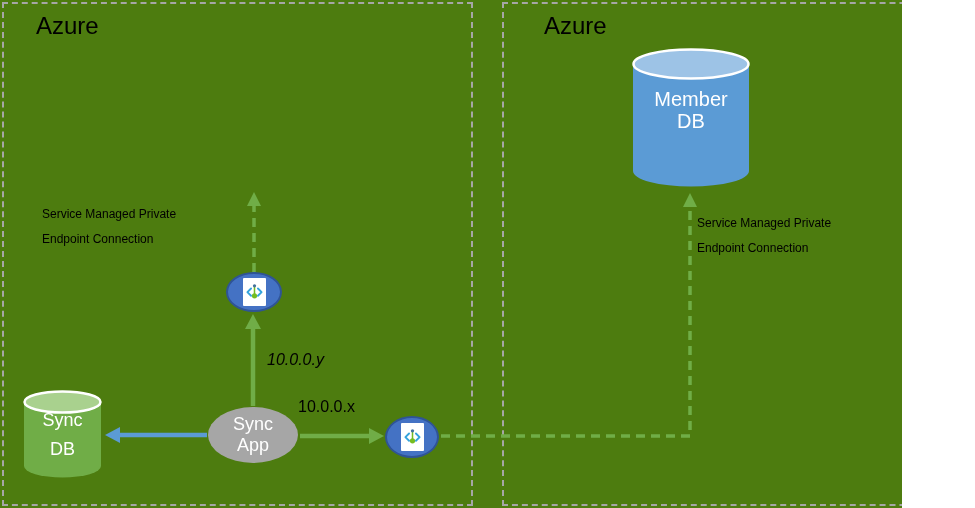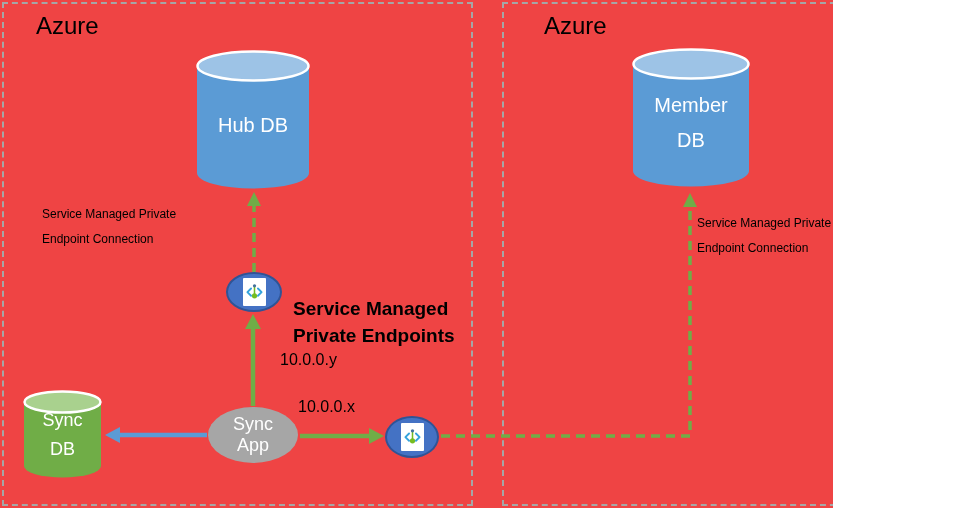--- a/index.html
+++ b/index.html
@@ -1,16 +1,16 @@
 <!DOCTYPE html>
 <html style="--blue-body: #5B9BD5; --blue-top: #9DC3E6; --green-body: #70AD47; --green-top: #A9D18E; --gray-node: #A6A6A6; --endpoint-fill: #4472C4; --endpoint-border: #2F5496; --arrow-green: #70AD47; --arrow-blue: #5B9BD5; --box-border: #A6A6A6; --icon-chevron: #35A3DC; --icon-pin: #76BC21; --icon-dot: #41719C; --text: #000000;"><head>
 <meta charset="utf-8">
 <style>
   html,body { margin:0; padding:0; background:#fff; font-family:"Liberation Sans", sans-serif; }
-  .canvas { position:relative; width:833px; height:508px; background:#ef4444; overflow:hidden; }
+  .canvas { position:relative; width:902px; height:508px; background:#4d7c0f; overflow:hidden; }
 
   .azure-box { position:absolute; border:2px dashed var(--box-border); background:transparent; }
   .azure-box.left  { left:2px;  top:2px; width:467px; height:500px; }
   .azure-box.right { left:502px; top:2px; width:469px; height:500px; }
   .azure-label { position:absolute; font-size:24px; color:var(--text); white-space:pre-line; }
   .azure-label.left  { left:32px; top:8px; }
   .azure-label.right { left:40px; top:8px; }
 
   .connectors { position:absolute; left:0; top:0; width:975px; height:508px; pointer-events:none; }
   .dashed-green { stroke:var(--arrow-green); stroke-width:3.5; stroke-dasharray:9 6; fill:none; }
@@ -20,21 +20,21 @@
   .head-blue  { fill:var(--arrow-blue);  stroke:none; }
 
   .cylinder { position:absolute; }
   .cyl-body-blue  { fill:var(--blue-body); }
   .cyl-top-blue   { fill:var(--blue-top);  stroke:#ffffff; stroke-width:2.5; }
   .cyl-body-green { fill:var(--green-body); }
   .cyl-top-green  { fill:var(--green-top); stroke:#ffffff; stroke-width:2.5; }
   .cyl-label { position:absolute; left:0; width:100%; text-align:center; color:#fff;
                white-space:pre-line; }
   .cyl-label.hub    { top:62px; font-size:20px; line-height:26px; }
-  .cyl-label.member { top:40px; font-size:20px; line-height:35px; }
+  .cyl-label.member { top:40px; font-size:20px; line-height:22px; }
   .cyl-label.syncdb { top:16px; font-size:18px; line-height:29px; }
 
   .app-ellipse { position:absolute; left:208px; top:407px; width:90px; height:56px;
                  border-radius:50%; background:var(--gray-node);
                  display:flex; align-items:center; justify-content:center; }
   .app-label { color:#fff; font-size:18px; line-height:21px; text-align:center; white-space:pre-line; }
 
   .pe-ellipse { position:absolute; box-sizing:border-box; border-radius:50%;
                 background:var(--endpoint-fill); border:2.5px solid var(--endpoint-border);
                 display:flex; align-items:center; justify-content:center; }
@@ -45,21 +45,21 @@
   .pin-line { stroke:var(--icon-pin); stroke-width:1.6; }
   .pin-dot  { fill:var(--icon-pin); }
   .pin-dot-top { fill:var(--icon-dot); }
 
   .txt { position:absolute; color:var(--text); white-space:pre-line; }
   .connection-label { font-size:12px; line-height:25px; }
   .connection-label.left  { left:42px;  top:202px; }
   .connection-label.right { left:697px; top:211px; }
   .pe-title { left:293px; top:295px; font-size:19px; line-height:27px; font-weight:bold; }
   .ip-label { font-size:16px; }
-  .ip-label.y { left:280px; top:351px; }
+  .ip-label.y { left:267px; top:351px;font-style:italic; }
   .ip-label.x { left:298px; top:398px; }
 </style>
 </head>
 <body>
 
 <div class="canvas">
 
   <div class="azure-box left">
     <div class="azure-label left">Azure</div>
   </div>
@@ -83,27 +83,20 @@
     <g>
       <line class="solid-blue" x1="207" y1="435" x2="119" y2="435"></line>
       <polygon class="head-blue" points="105,435 120,427 120,443"></polygon>
     </g>
     <g>
       <line class="solid-green" x1="300" y1="436" x2="371" y2="436"></line>
       <polygon class="head-green" points="384,436 369,428 369,444"></polygon>
     </g>
   </svg>
 
-  <div class="cylinder" style="left:196px; top:50px; width:114px; height:141px;">
-    <svg width="114" height="141" viewBox="0 0 114 141">
-      <path class="cyl-body-blue" d="M1,16 V123 a56,15.5 0 0 0 112,0 V16 z"></path>
-      <ellipse class="cyl-top-blue" cx="57" cy="16" rx="55.5" ry="14.5"></ellipse>
-    </svg>
-    <div class="cyl-label hub">Hub DB</div>
-  </div>
 
   <div class="cylinder" style="left:632px; top:48px; width:118px; height:141px;">
     <svg width="118" height="141" viewBox="0 0 118 141">
       <path class="cyl-body-blue" d="M1,16 V123 a58,15.5 0 0 0 116,0 V16 z"></path>
       <ellipse class="cyl-top-blue" cx="59" cy="16" rx="57.5" ry="14.5"></ellipse>
     </svg>
     <div class="cyl-label member">Member
 DB</div>
   </div>
 
@@ -140,18 +133,16 @@
       <line class="pin-line" x1="12" y1="8.5" x2="12" y2="18"></line>
       <circle class="pin-dot-top" cx="12" cy="8" r="1.7"></circle>
       <circle class="pin-dot" cx="12" cy="18.5" r="2.7"></circle>
     </svg>
   </div>
 
   <div class="txt connection-label left">Service Managed Private
 Endpoint Connection</div>
   <div class="txt connection-label right">Service Managed Private
 Endpoint Connection</div>
-  <div class="txt pe-title">Service Managed
-Private Endpoints</div>
   <div class="txt ip-label y">10.0.0.y</div>
   <div class="txt ip-label x">10.0.0.x</div>
 
 </div>
 
 </body></html>

